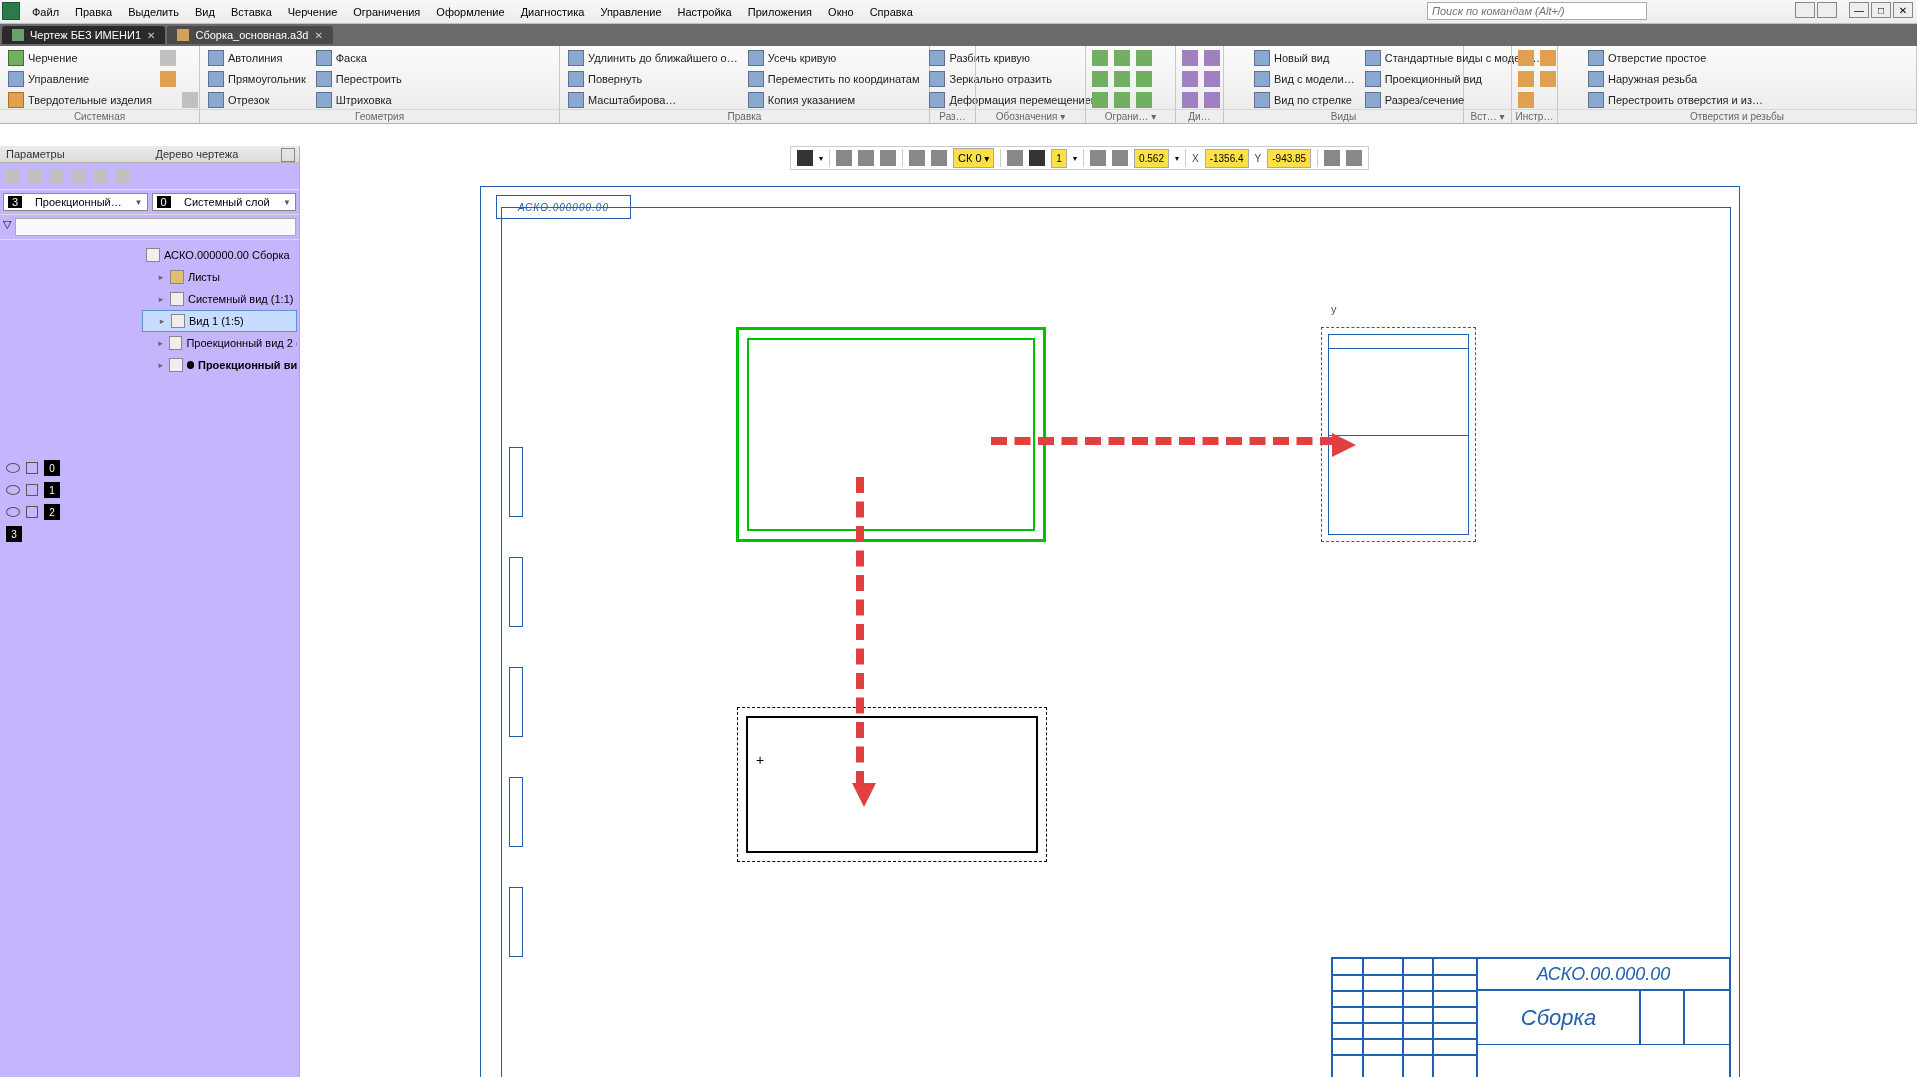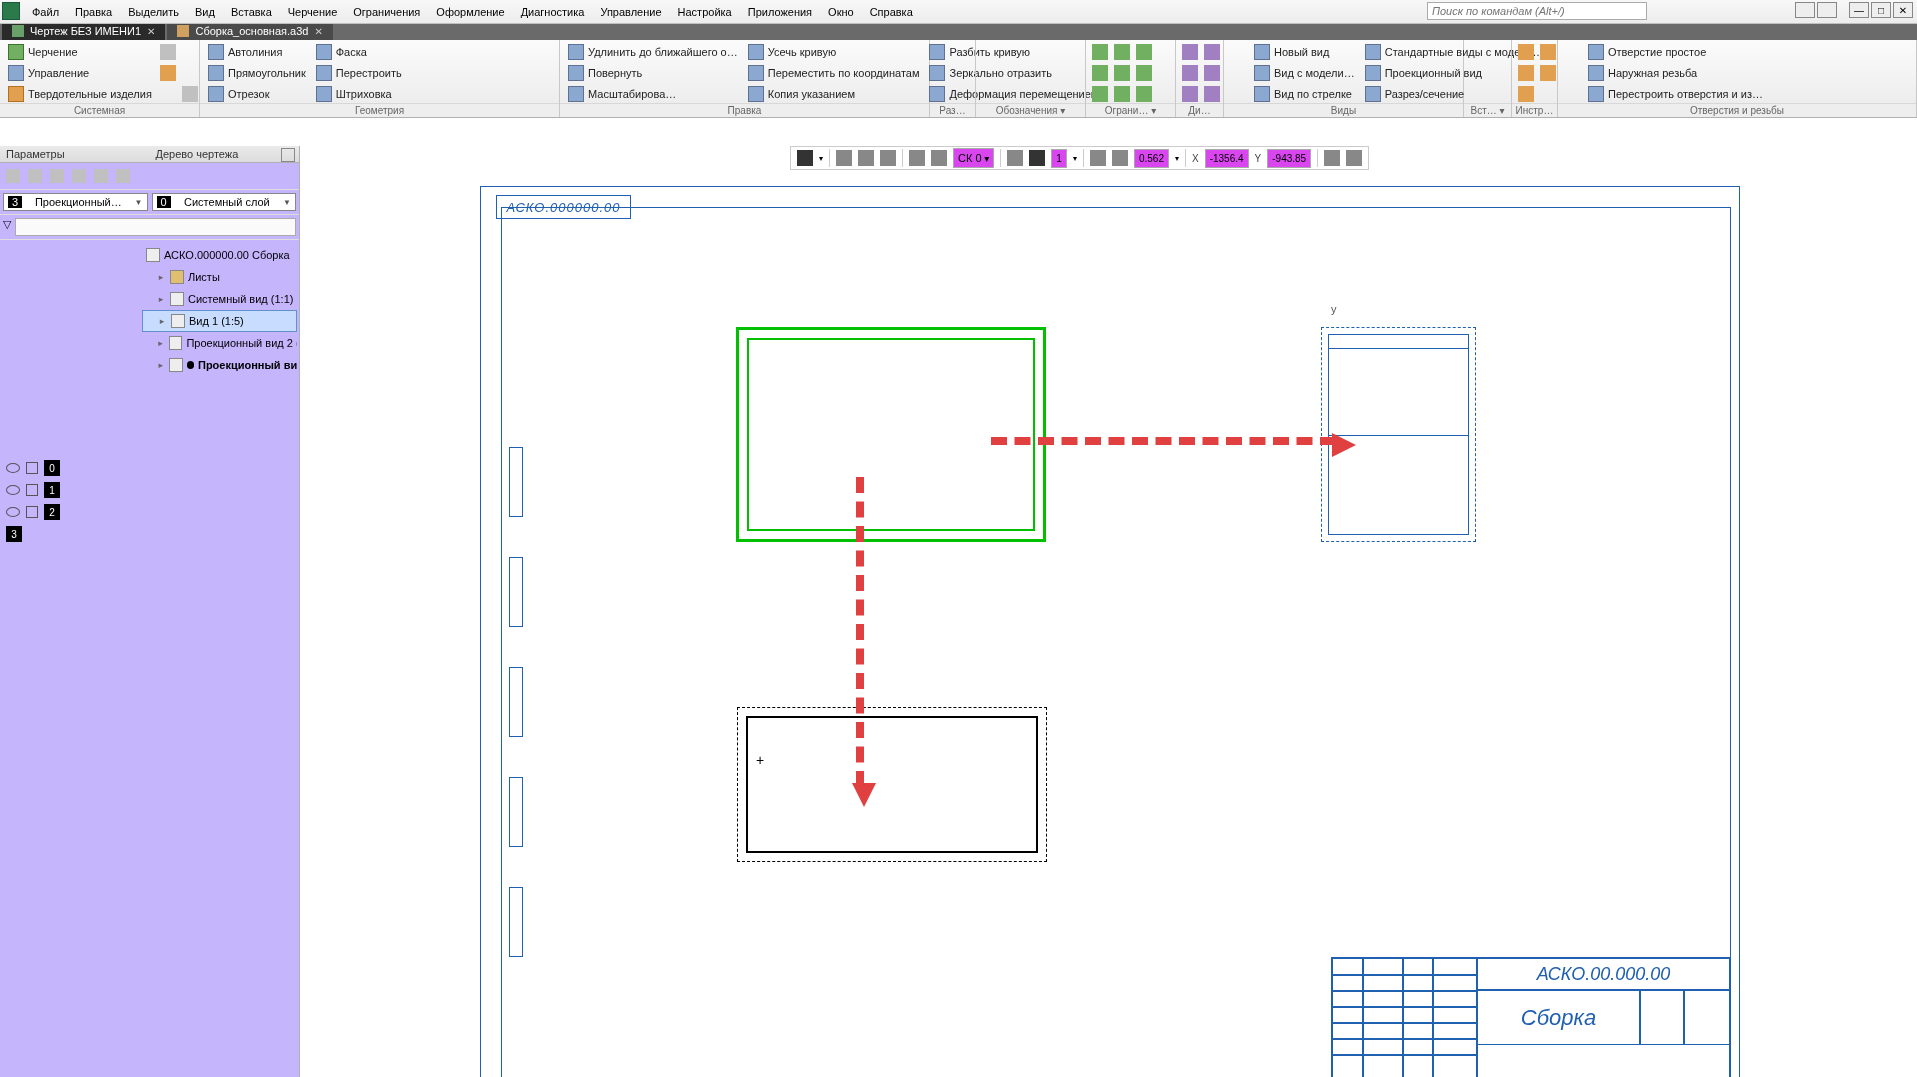--- a/index.html
+++ b/index.html
@@ -9,21 +9,21 @@
 .menubar { height: 24px; background: linear-gradient(#f8f8f8,#ececec); border-bottom: 1px solid #c0c0c0; display: flex; align-items: center; padding-left: 24px; position: relative; }
 .menubar .logo { position: absolute; left: 2px; top: 2px; width: 18px; height: 18px; background: #2a7a4a; border: 1px solid #1a5a3a; }
 .menubar .menu-item { padding: 4px 8px; cursor: default; color: #000; }
 .winctrl { position: absolute; right: 4px; top: 2px; display: flex; gap: 2px; }
 .winctrl span { width: 20px; height: 16px; border: 1px solid #888; background: #eee; display: flex; align-items: center; justify-content: center; font-size: 10px; }
 .search-right { position: absolute; right: 270px; top: 2px; width: 220px; height: 18px; border: 1px solid #aaa; background: #fff; color: #888; font-style: italic; padding: 1px 4px; }
 .winctrl2 { position: absolute; right: 80px; top: 2px; display: flex; gap: 2px; }
 .winctrl2 span { width: 20px; height: 16px; border: 1px solid #888; background: #eee; }
 
 
-.tabbar { height: 16px; background: #6a6a6a; display: flex; align-items: flex-end; padding-left: 2px; }
+.tabbar { height: 22px; background: #6a6a6a; display: flex; align-items: center; padding-left: 2px; }
 .tab { background: #4a4a4a; color: #fff; padding: 3px 10px; margin-right: 2px; border-top-left-radius: 3px; border-top-right-radius: 3px; display: flex; align-items: center; gap: 6px; font-size: 11px; }
 .tab.active { background: #2a2a2a; }
 .tab .icon { width: 12px; height: 12px; background: #6aa06a; }
 .tab .close { color: #ccc; font-size: 10px; }
 
 
 .ribbon { height: 78px; background: linear-gradient(#fbfbfb,#eaeaea); border-bottom: 1px solid #b0b0b0; display: flex; }
 .rgroup { border-right: 1px solid #c8c8c8; padding: 2px 4px 0 4px; display: flex; flex-direction: column; position: relative; }
 .rgroup .glabel { position: absolute; bottom: 0; left: 0; right: 0; text-align: center; font-size: 10px; color: #666; border-top: 1px solid #d8d8d8; padding: 1px 0; background: #eee; }
 .rgroup .gbody { display: flex; gap: 2px; flex: 1; }
@@ -33,21 +33,21 @@
 .ico.orange { background: #e0a050; border-color: #b07020; }
 .ico.green { background: #70b060; border-color: #407030; }
 .ico.purple { background: #a080c0; border-color: #705090; }
 .ico.gray { background: #c0c0c0; border-color: #808080; }
 .ibtn { width: 20px; height: 20px; display: inline-flex; align-items: center; justify-content: center; }
 .ibtn .ico { width: 16px; height: 16px; }
 
 
 .ctxbar { position: absolute; top: 146px; left: 790px; height: 24px; display: flex; align-items: center; gap: 6px; background: rgba(255,255,255,0.9); padding: 2px 6px; border: 1px solid #ccc; z-index: 5;}
 .ctxbar .sep { width: 1px; height: 18px; background: #ccc; }
-.ctxbar .fld { border: 1px solid #aaa; background: #d946ef; padding: 3px 4px; font-size: 10px; }
+.ctxbar .fld { border: 1px solid #aaa; background: #fde047; padding: 3px 4px; font-size: 10px; }
 .ctxbar .lbl { font-size: 10px; color: #444; }
 .ctxbar .ico { width: 16px; height: 16px; background: #888; display: inline-block; }
 
 
 .leftpanel { position: absolute; left: 0; top: 146px; bottom: 0; width: 300px; background: #c4b5fd; border-right: 1px solid #b0b0b0; z-index: 2;}
 .panel-header { background: linear-gradient(#eaeaea,#dcdcdc); border-bottom: 1px solid #b0b0b0; padding: 2px 6px; font-size: 11px; color: #333; position: relative; }
 .panel-header .gear { position: absolute; right: 4px; top: 2px; width: 14px; height: 14px; border: 1px solid #888; }
 .params-head { display: flex; }
 .params-head .ph { flex: 1; }
 .toolbar-row { display: flex; gap: 2px; padding: 3px; border-bottom: 1px solid #ddd; }
@@ -68,21 +68,21 @@
 .eyecol { position: absolute; left: 0; top: 289px; width: 100px; }
 .eyecol .erow { height: 22px; display: flex; align-items: center; gap: 6px; padding-left: 6px;}
 .eyecol .eye { width: 14px; height: 10px; border: 1px solid #555; border-radius: 50%; }
 .eyecol .lock { width: 12px; height: 12px; border: 1px solid #555; }
 .eyecol .num { width: 16px; height: 16px; background: #000; color: #fff; font-size: 10px; display: flex; align-items: center; justify-content: center;}
 
 
 .canvas { position: absolute; left: 300px; top: 146px; right: 0; bottom: 0; background: #fff; }
 .sheet { position: absolute; left: 180px; top: 40px; width: 1260px; height: 910px; border: 1.5px solid #2060b0; background: #fff; }
 .sheet-inner { position: absolute; left: 20px; top: 20px; right: 8px; bottom: 8px; border: 1px solid #2060b0; }
-.label-box { position: absolute; left: 15px; top: 8px; width: 135px; height: 24px; border: 1px solid #2060b0; font-style: italic; color: #2060b0; display: flex; align-items: center; justify-content: center; font-size: 13px; letter-spacing: 1px; }
+.label-box { position: absolute; left: 15px; top: 8px; width: 135px; height: 24px; border: 1px solid #2060b0; font-style: italic; color: #2060b0; display: flex; align-items: center; justify-content: center; font-size: 10px; letter-spacing: 1px; }
 
 .view-green { position: absolute; border: 3px solid #00c000; }
 .view-green .inner { position: absolute; left: 8px; top: 8px; right: 8px; bottom: 8px; border: 2px solid #00c000; }
 .view-blk { position: absolute; border: 1px dashed #000; }
 .view-blk .inner { position: absolute; left: 8px; top: 8px; right: 8px; bottom: 8px; border: 2px solid #000; }
 .view-blue { position: absolute; border: 1px dashed #2060b0; }
 .view-blue .inner { position: absolute; left: 6px; top: 6px; right: 6px; bottom: 6px; border: 1.5px solid #2060b0; }
 .view-blue .hline { position: absolute; left: 6px; right: 6px; height: 1px; background: #2060b0; }
 
 .arrow-h { position: absolute; height: 0; border-top: 8px dashed #e04040; }

